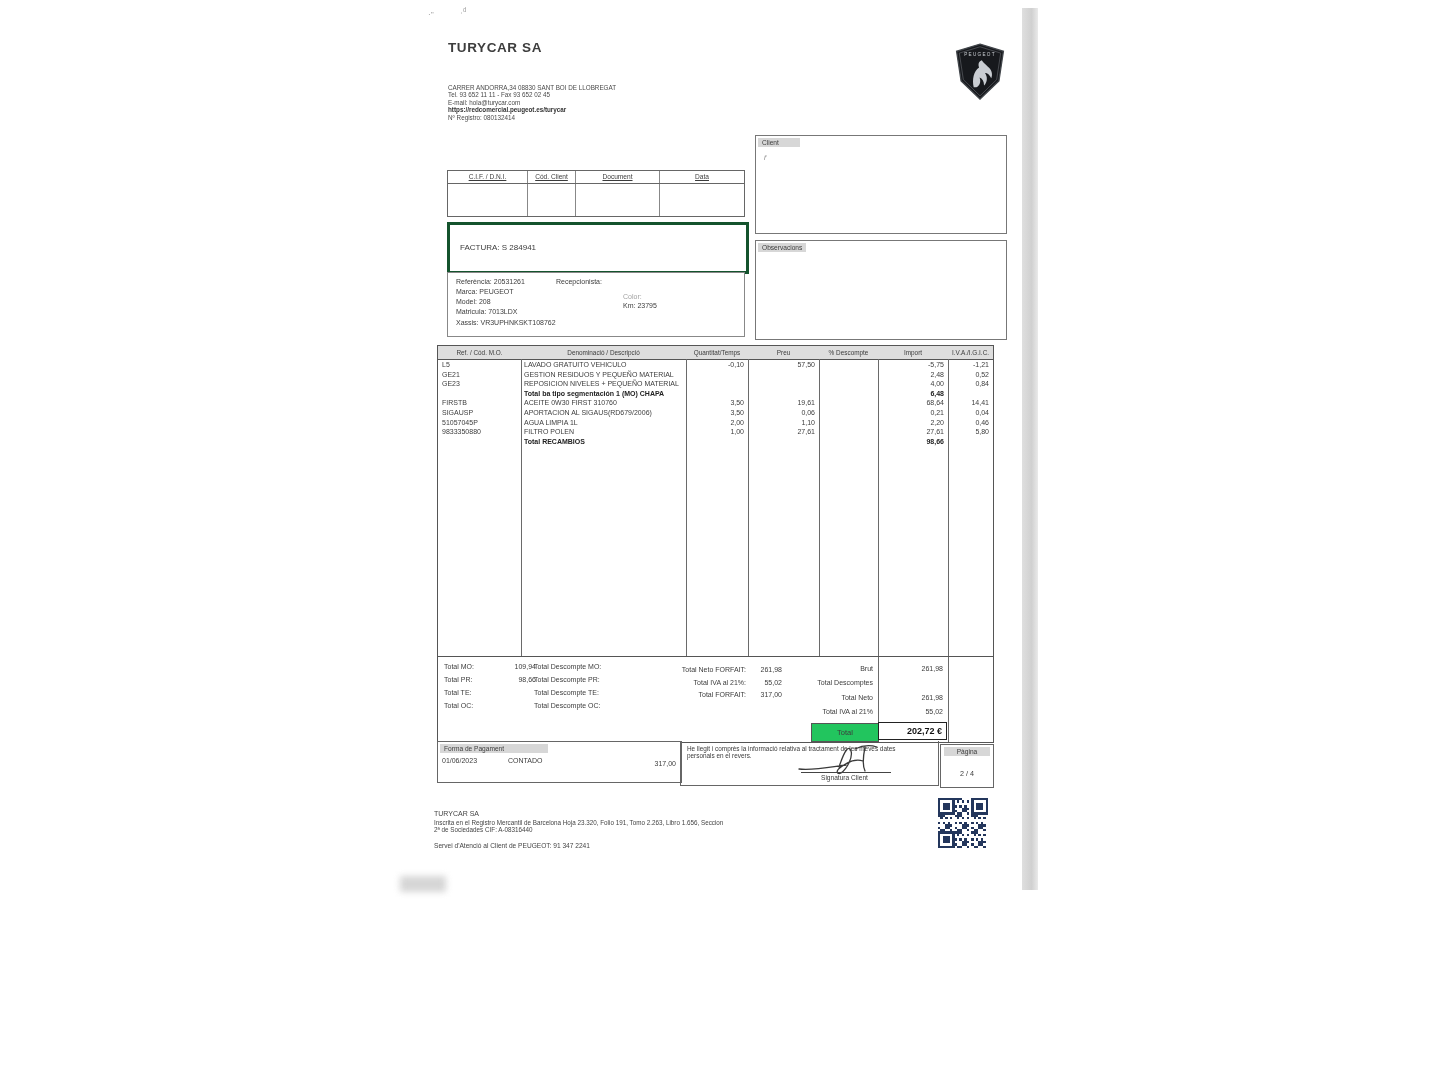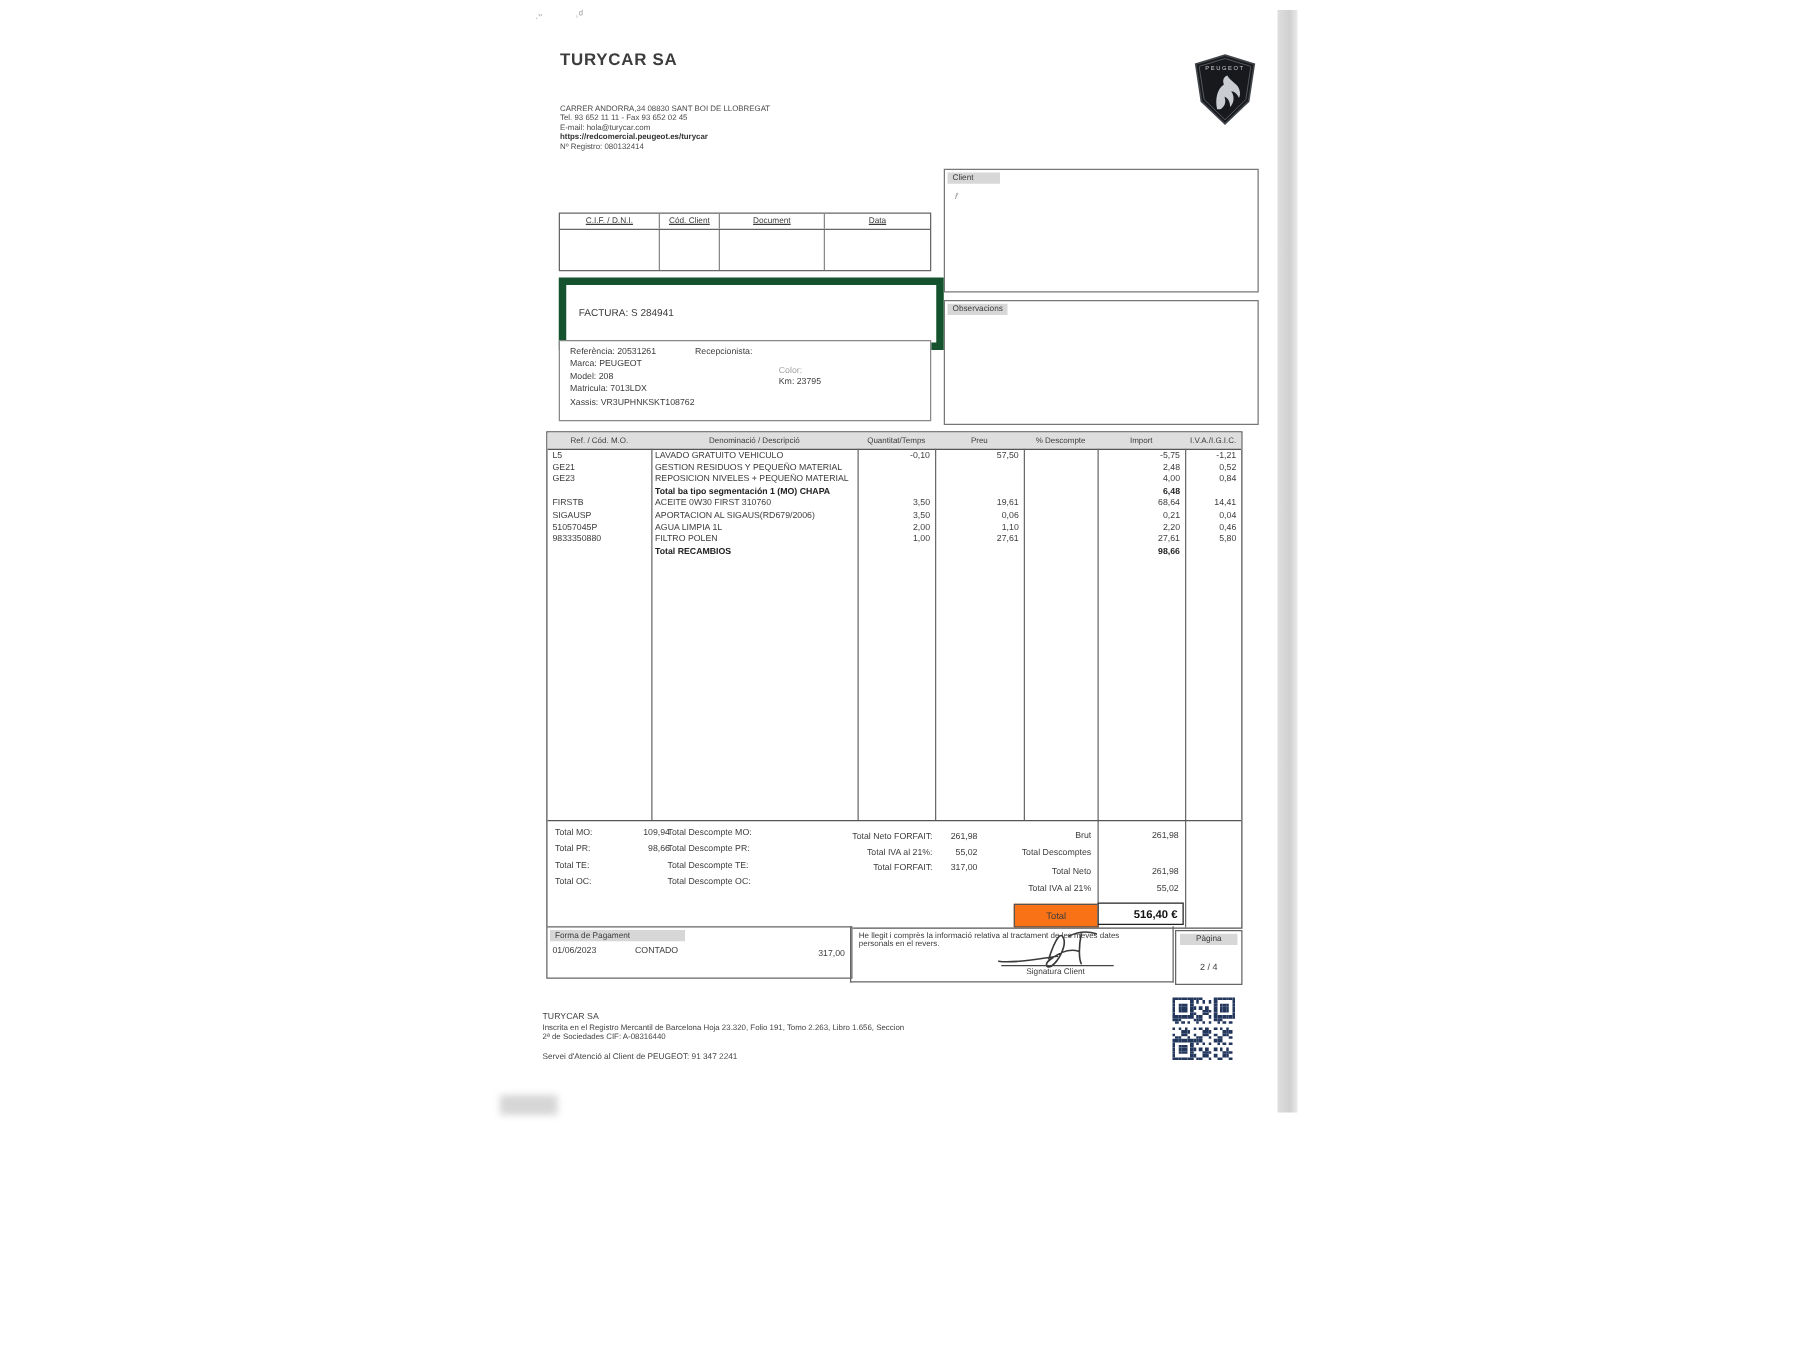--- a/index.html
+++ b/index.html
@@ -25,21 +25,21 @@
   
   .cif{left:47px;top:170px;width:296px;height:45px;border:1px solid #666;}
   .cif-head{display:grid;grid-template-columns:80px 48px 84px 84px;height:12px;
             border-bottom:1px solid #666;}
   .cif-head span{font-size:6.6px;text-align:center;text-decoration:underline;padding-top:2px;}
   .cif-body{display:grid;grid-template-columns:80px 48px 84px 84px;height:32px;}
   .cif-body div{border-right:1px solid #888;}
   .cif-body div:last-child{border-right:none;}
   .cif-head span{border-right:1px solid #888;}
   .cif-head span:last-child{border-right:none;}
-  .factura{left:47px;top:222px;width:296px;height:46px;border:6px solid #14532d;}
+  .factura{left:47px;top:222px;width:296px;height:46px;border:3px solid #14532d;}
   .factura-text{position:absolute;left:10px;top:18px;font-size:8px;color:#3a3a3a;}
   .vehicle{left:47px;top:272px;width:296px;height:63px;border:1px solid #888;font-size:7px;}
   .veh-line{position:absolute;left:8px;white-space:nowrap;}
   .veh-right{position:absolute;left:175px;white-space:nowrap;}
   .faint{color:#a2a2a2;}
   
   .items{left:37px;top:345px;width:555px;height:396px;border:1px solid #555;}
   .items-head{display:grid;grid-template-columns:83px 165px 62px 71px 59px 70px 45px;
               height:13px;background:#dedede;border-bottom:1px solid #555;}
   .items-head span{font-size:6.4px;text-align:center;padding-top:2.5px;overflow:hidden;white-space:nowrap;}
@@ -62,21 +62,21 @@
   .tot-desc .trow{height:13px;line-height:13px;}
   .tot-forfait{position:absolute;left:178px;top:318px;font-size:7px;}
   .tot-forfait .trow{display:flex;height:12.5px;line-height:12.5px;}
   .tot-forfait .lbl{width:130px;text-align:right;}
   .tot-forfait .val{width:36px;text-align:right;}
   .tot-summary{position:absolute;left:320px;top:316px;font-size:7px;}
   .tot-summary .trow{display:flex;height:14.4px;line-height:14.4px;}
   .tot-summary .lbl{width:115px;text-align:right;}
   .tot-summary .val{width:70px;text-align:right;padding-right:5px;}
   .total-row{position:absolute;left:0;top:376px;width:555px;height:19px;font-size:7.5px;}
-  .total-cell-label{position:absolute;left:373px;top:1px;width:66px;height:17px;background:#f97316;
+  .total-cell-label{position:absolute;left:373px;top:1px;width:66px;height:17px;background:#22c55e;
                     border:1px solid #555;text-align:center;line-height:17px;}
   .total-cell-value{position:absolute;left:440px;top:0px;width:69px;height:18px;border:1.6px solid #222;
                     text-align:right;line-height:17px;font-weight:bold;font-size:9px;color:#111;
                     padding-right:4px;box-sizing:border-box;background:#fff;}
   
   .payment{left:37px;top:741px;width:243px;height:40px;border:1px solid #666;}
   .pay-label{position:absolute;left:2px;top:2px;background:#d7d7d7;font-size:6.6px;padding:1px 4px;width:100px;}
   .pay-date{position:absolute;left:4px;top:15px;font-size:7px;}
   .pay-method{position:absolute;left:70px;top:15px;font-size:7px;}
   .pay-amount{position:absolute;right:5px;top:18px;font-size:7px;}
@@ -333,21 +333,21 @@
             <span class="val">261,98</span>
           </div>
           <div class="trow">
             <span class="lbl">Total IVA al 21%</span>
             <span class="val">55,02</span>
           </div>
         </div>
 
       <div class="total-row">
         <span class="total-cell-label">Total</span>
-        <span class="total-cell-value">516,40 €</span>
+        <span class="total-cell-value">202,72 €</span>
       </div>
     </div>
 
     <div class="box payment">
       <span class="pay-label">Forma de Pagament</span>
       <span class="pay-date">01/06/2023</span>
       <span class="pay-method">CONTADO</span>
       <span class="pay-amount">317,00</span>
     </div>
 

